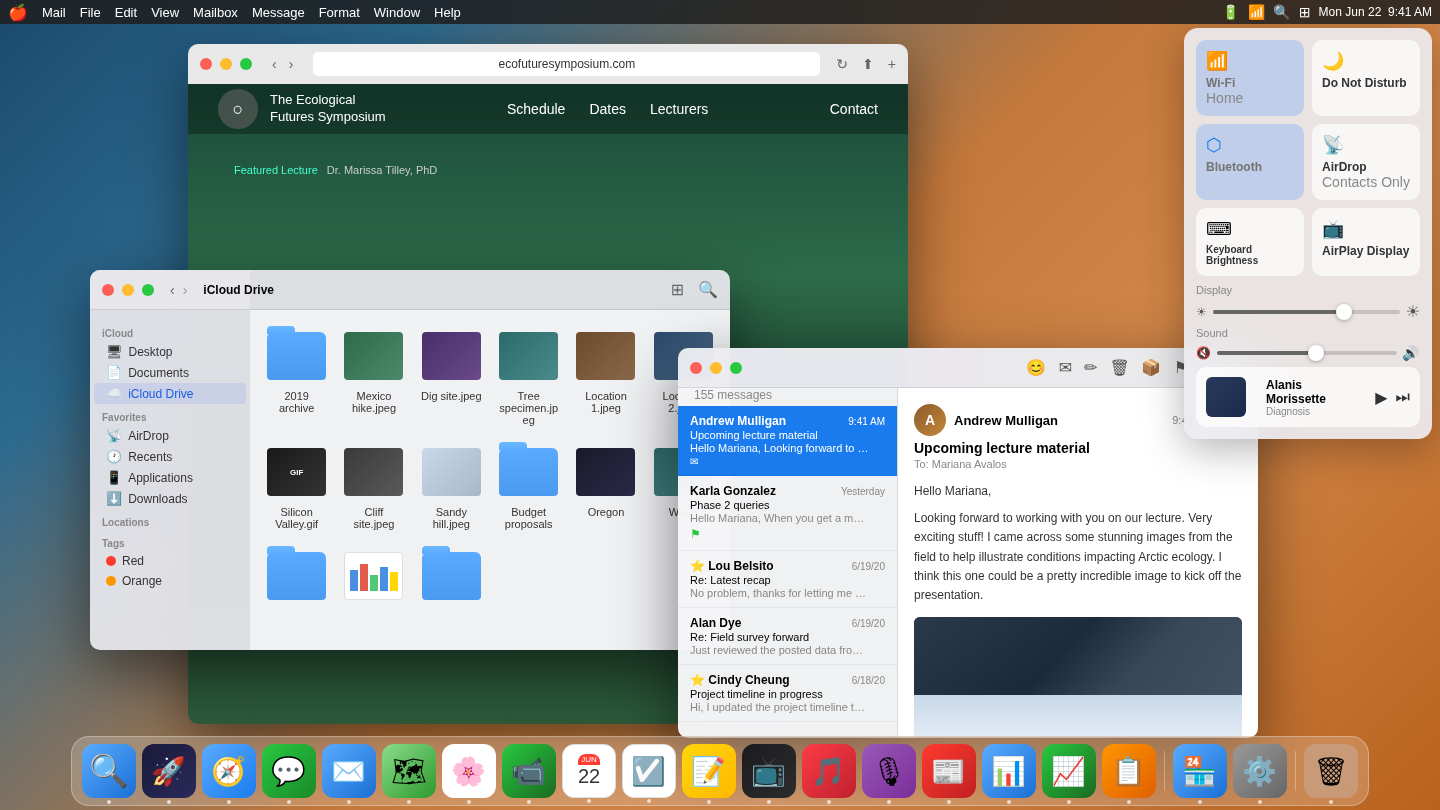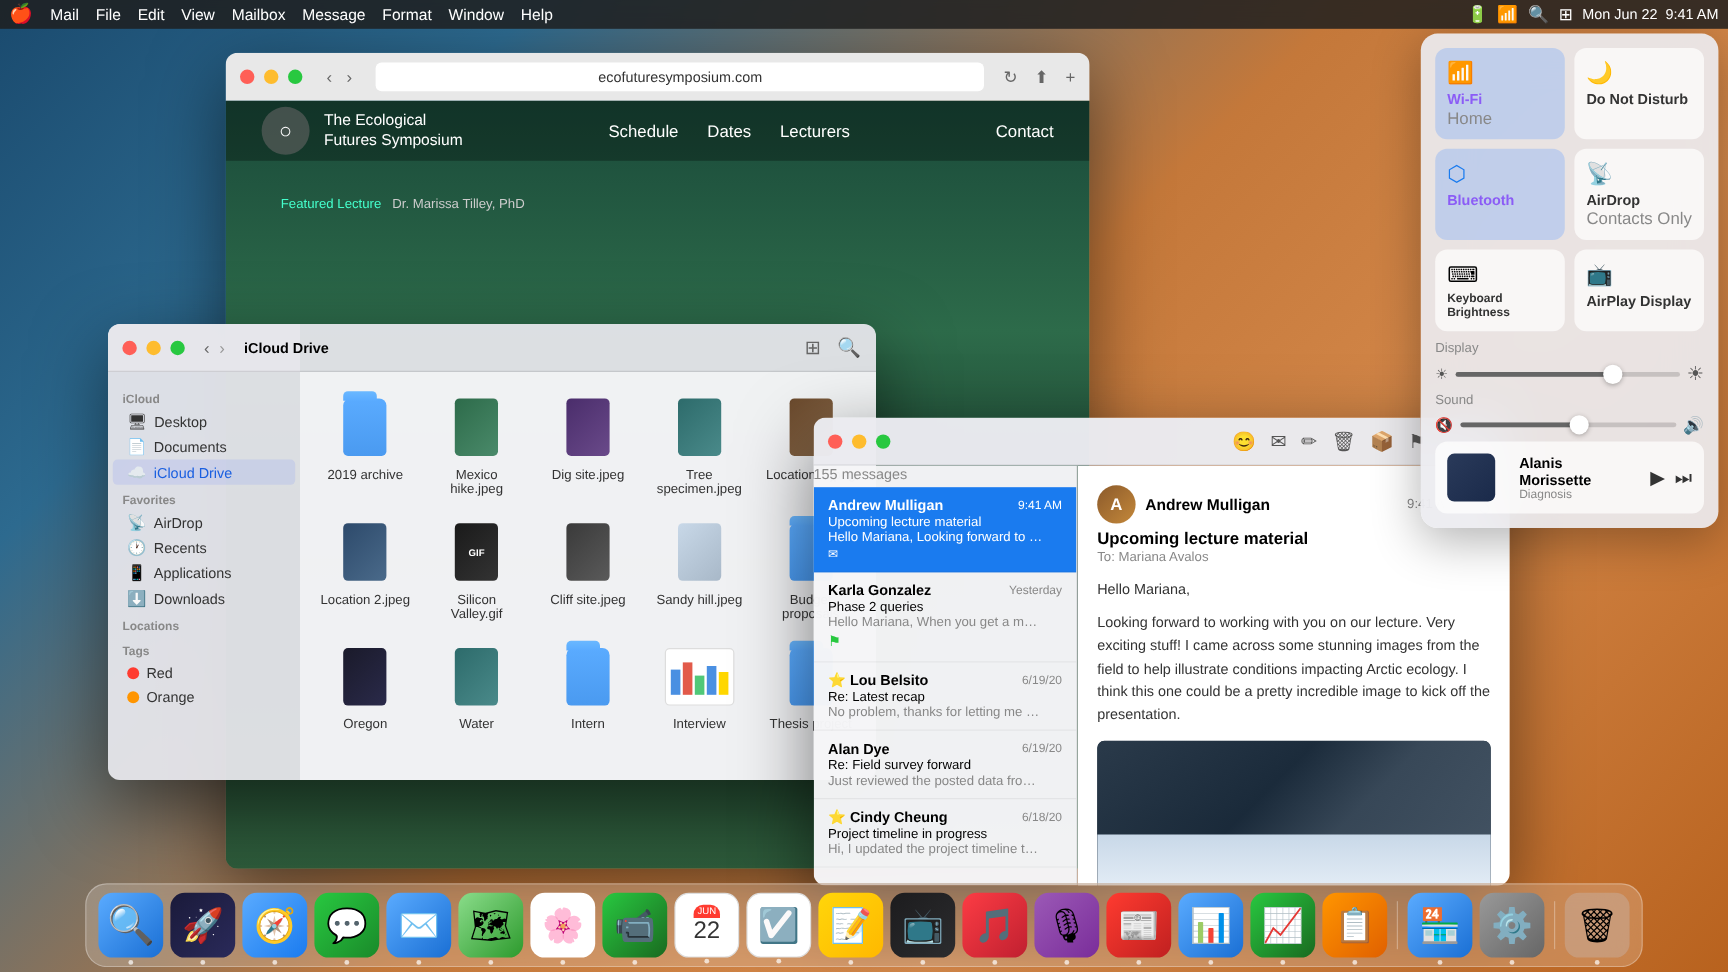--- a/index.html
+++ b/index.html
@@ -204,37 +204,37 @@
       z-index: 5;
     }
     .finder-main {
       flex: 1;
       background: rgba(245,245,247,0.98);
       overflow: hidden;
       margin-top: 40px;
     }
     .finder-grid {
       display: grid;
-      grid-template-columns: repeat(5, 1fr);
+      grid-template-columns: repeat(6, 1fr);
       gap: 8px;
       padding: 12px;
       overflow: auto;
       height: calc(100% - 40px);
     }
     .finder-item {
       display: flex;
       flex-direction: column;
       align-items: center;
       gap: 4px;
       cursor: pointer;
       padding: 4px;
       border-radius: 4px;
     }
     .finder-item-icon {
-      width: 36px;
+      width: 59px;
       height: 60px;
       display: flex;
       align-items: center;
       justify-content: center;
       font-size: 48px;
     }
     .finder-item-label {
       font-size: 11px;
       color: #333;
       text-align: center;
@@ -316,21 +316,21 @@
       background: rgba(245,245,247,0.98);
       border-right: 1px solid rgba(0,0,0,0.1);
       overflow-y: auto;
       flex-shrink: 0;
     }
     .mail-inbox-header {
       padding: 8px 12px 4px;
       font-size: 18px;
       font-weight: 700;
     }
-    .mail-inbox-count { font-size: 12px; color: #888; margin-bottom: 4px; padding: 0 0; }
+    .mail-inbox-count { font-size: 12px; color: #888; margin-bottom: 4px; padding: 0 16px; }
     .mail-item {
       padding: 8px 12px;
       border-bottom: 1px solid rgba(0,0,0,0.05);
       cursor: pointer;
     }
     .mail-item.selected { background: #1a7bef; color: white; }
     .mail-item.selected .mail-item-from,
     .mail-item.selected .mail-item-subject,
     .mail-item.selected .mail-item-preview,
     .mail-item.selected .mail-item-time { color: white !important; }
@@ -391,21 +391,21 @@
     .cc-tile {
       background: rgba(255,255,255,0.7);
       border-radius: 10px;
       padding: 10px;
       cursor: pointer;
     }
     .cc-tile-icon { font-size: 18px; margin-bottom: 4px; }
     .cc-tile-label { font-size: 12px; font-weight: 600; color: #333; }
     .cc-tile-sublabel { font-size: 14px; color: #888; }
     .cc-tile.active { background: rgba(100,160,255,0.3); }
-    .cc-tile.active .cc-tile-label { color: #8b5cf6; }
+    .cc-tile.active .cc-tile-label { color: #737373; }
     .cc-section-label { font-size: 11px; color: #888; margin: 6px 0 3px; font-weight: 500; }
     .cc-slider-row { display: flex; align-items: center; gap: 6px; margin: 6px 0; }
     .cc-slider-icon { font-size: 12px; color: #555; }
     .cc-slider {
       flex: 1;
       height: 4px;
       background: rgba(0,0,0,0.15);
       border-radius: 2px;
       position: relative;
     }

